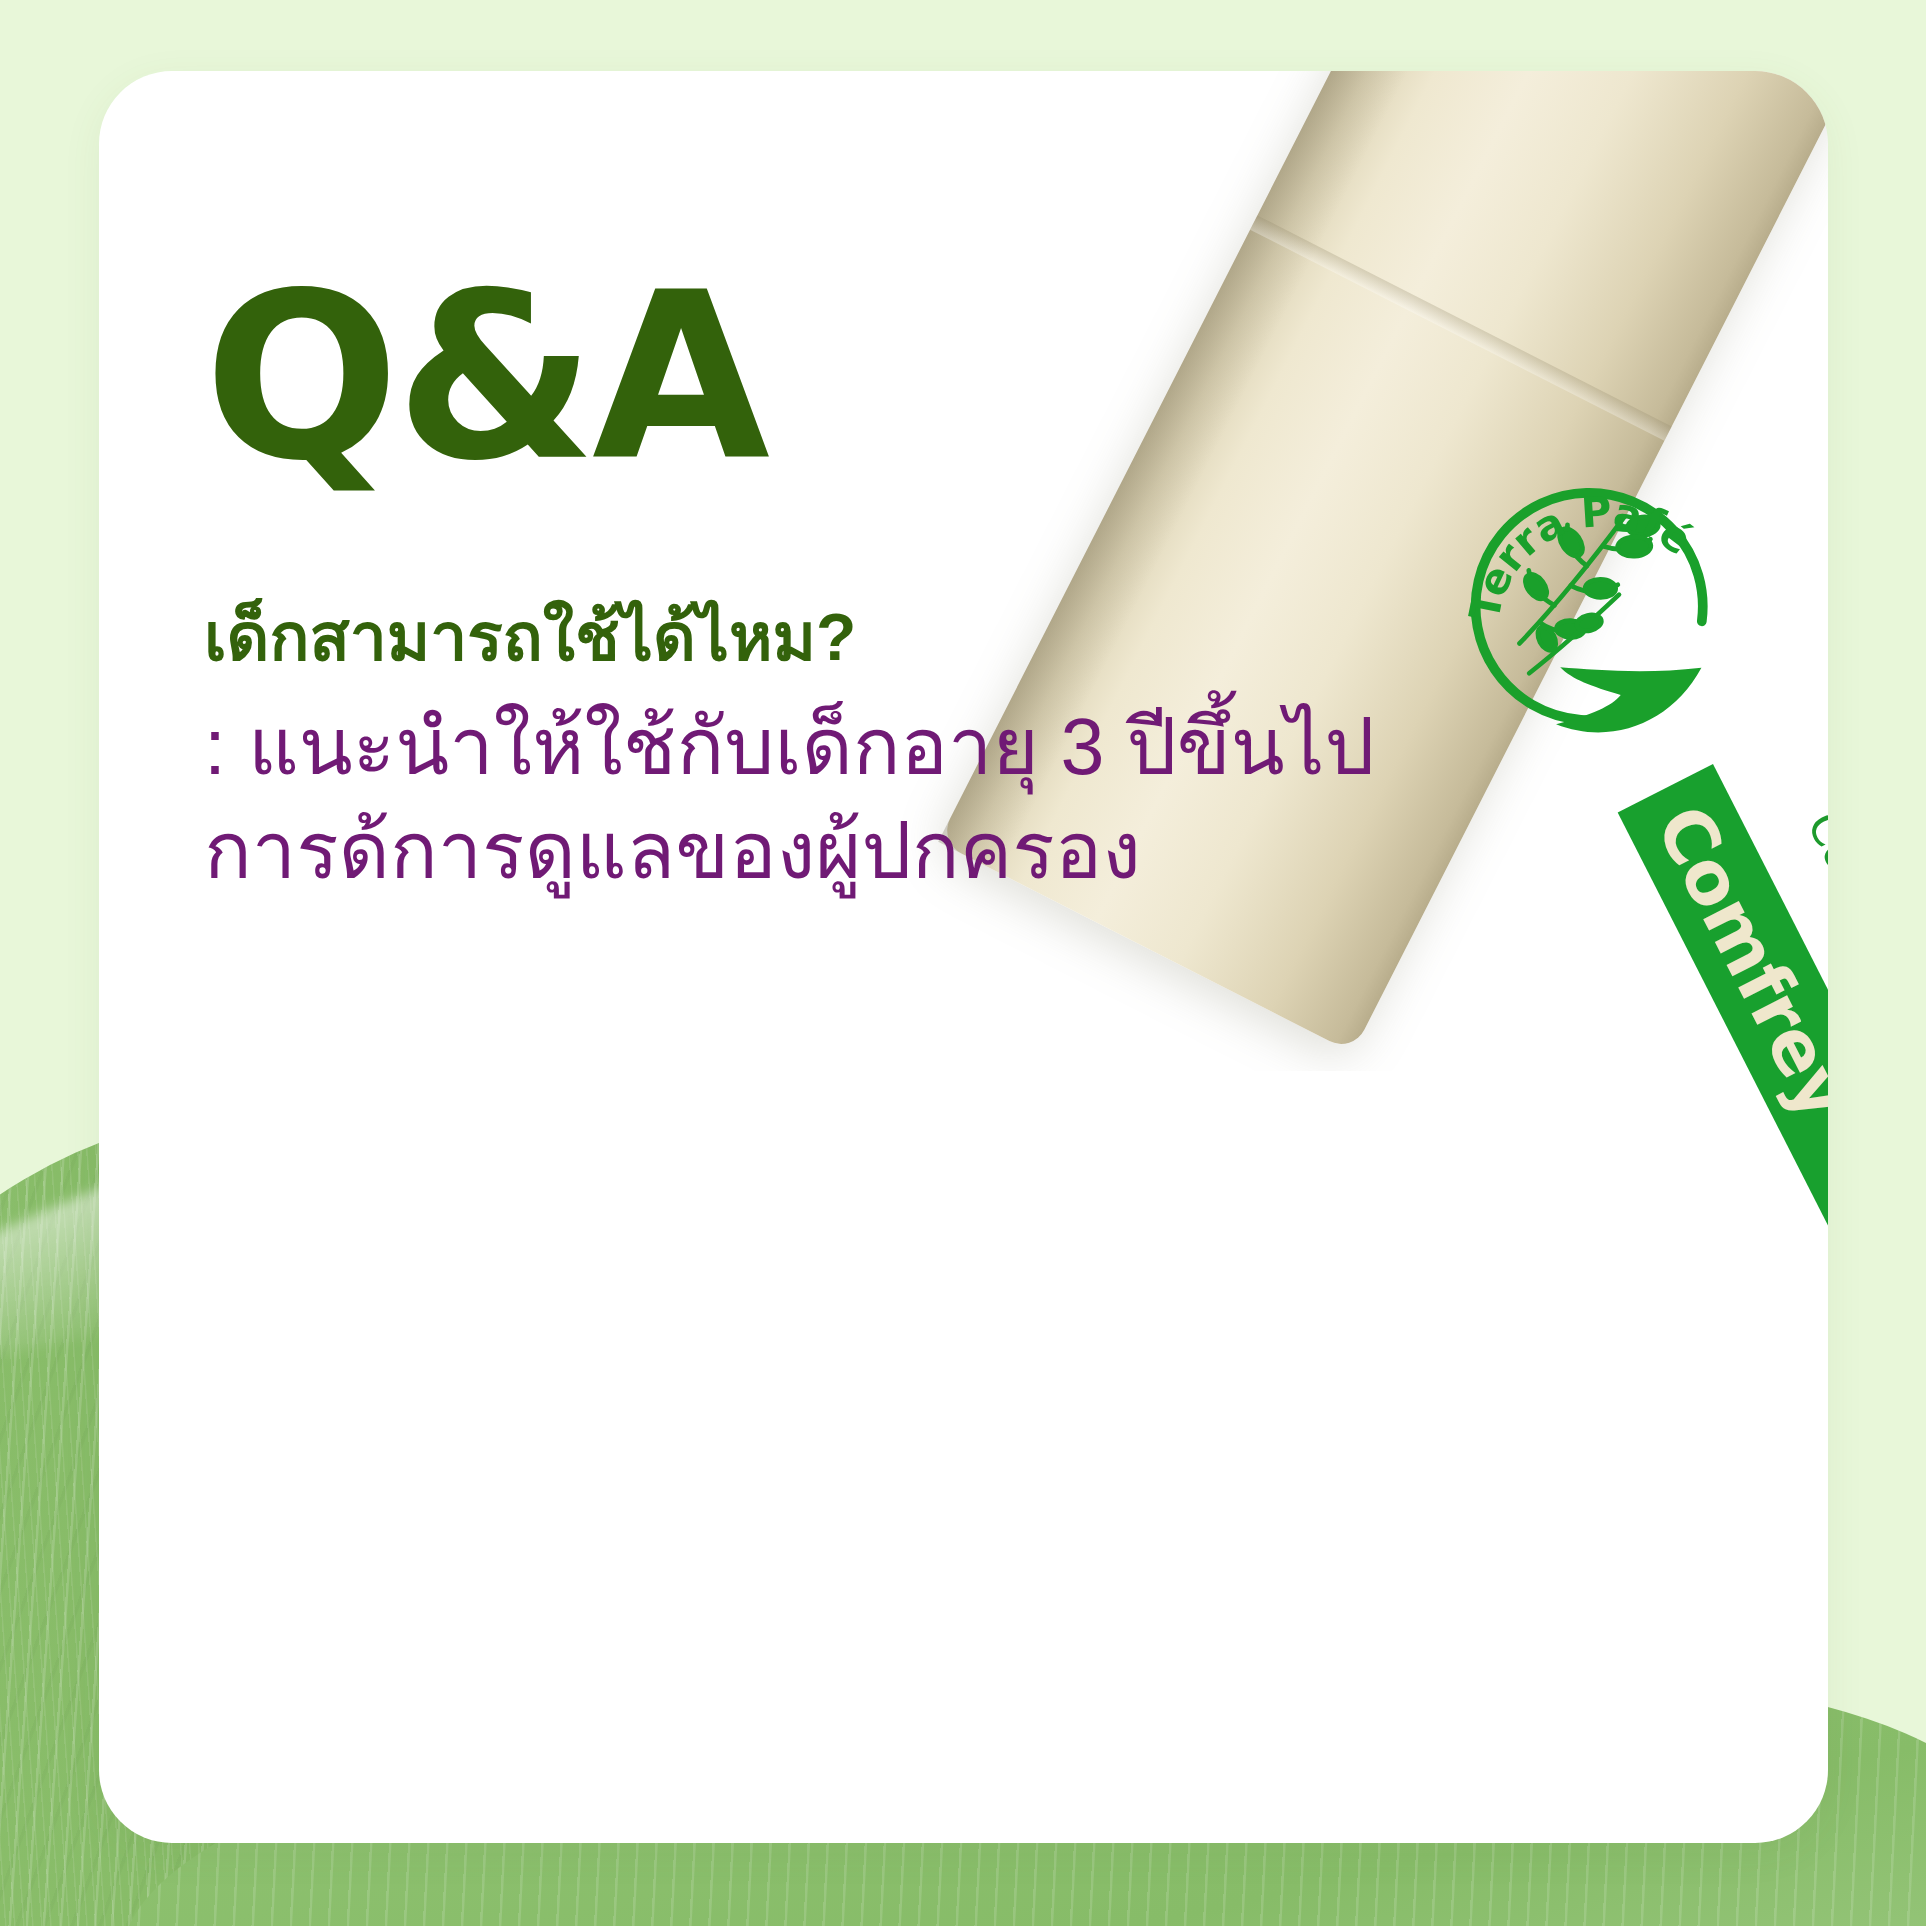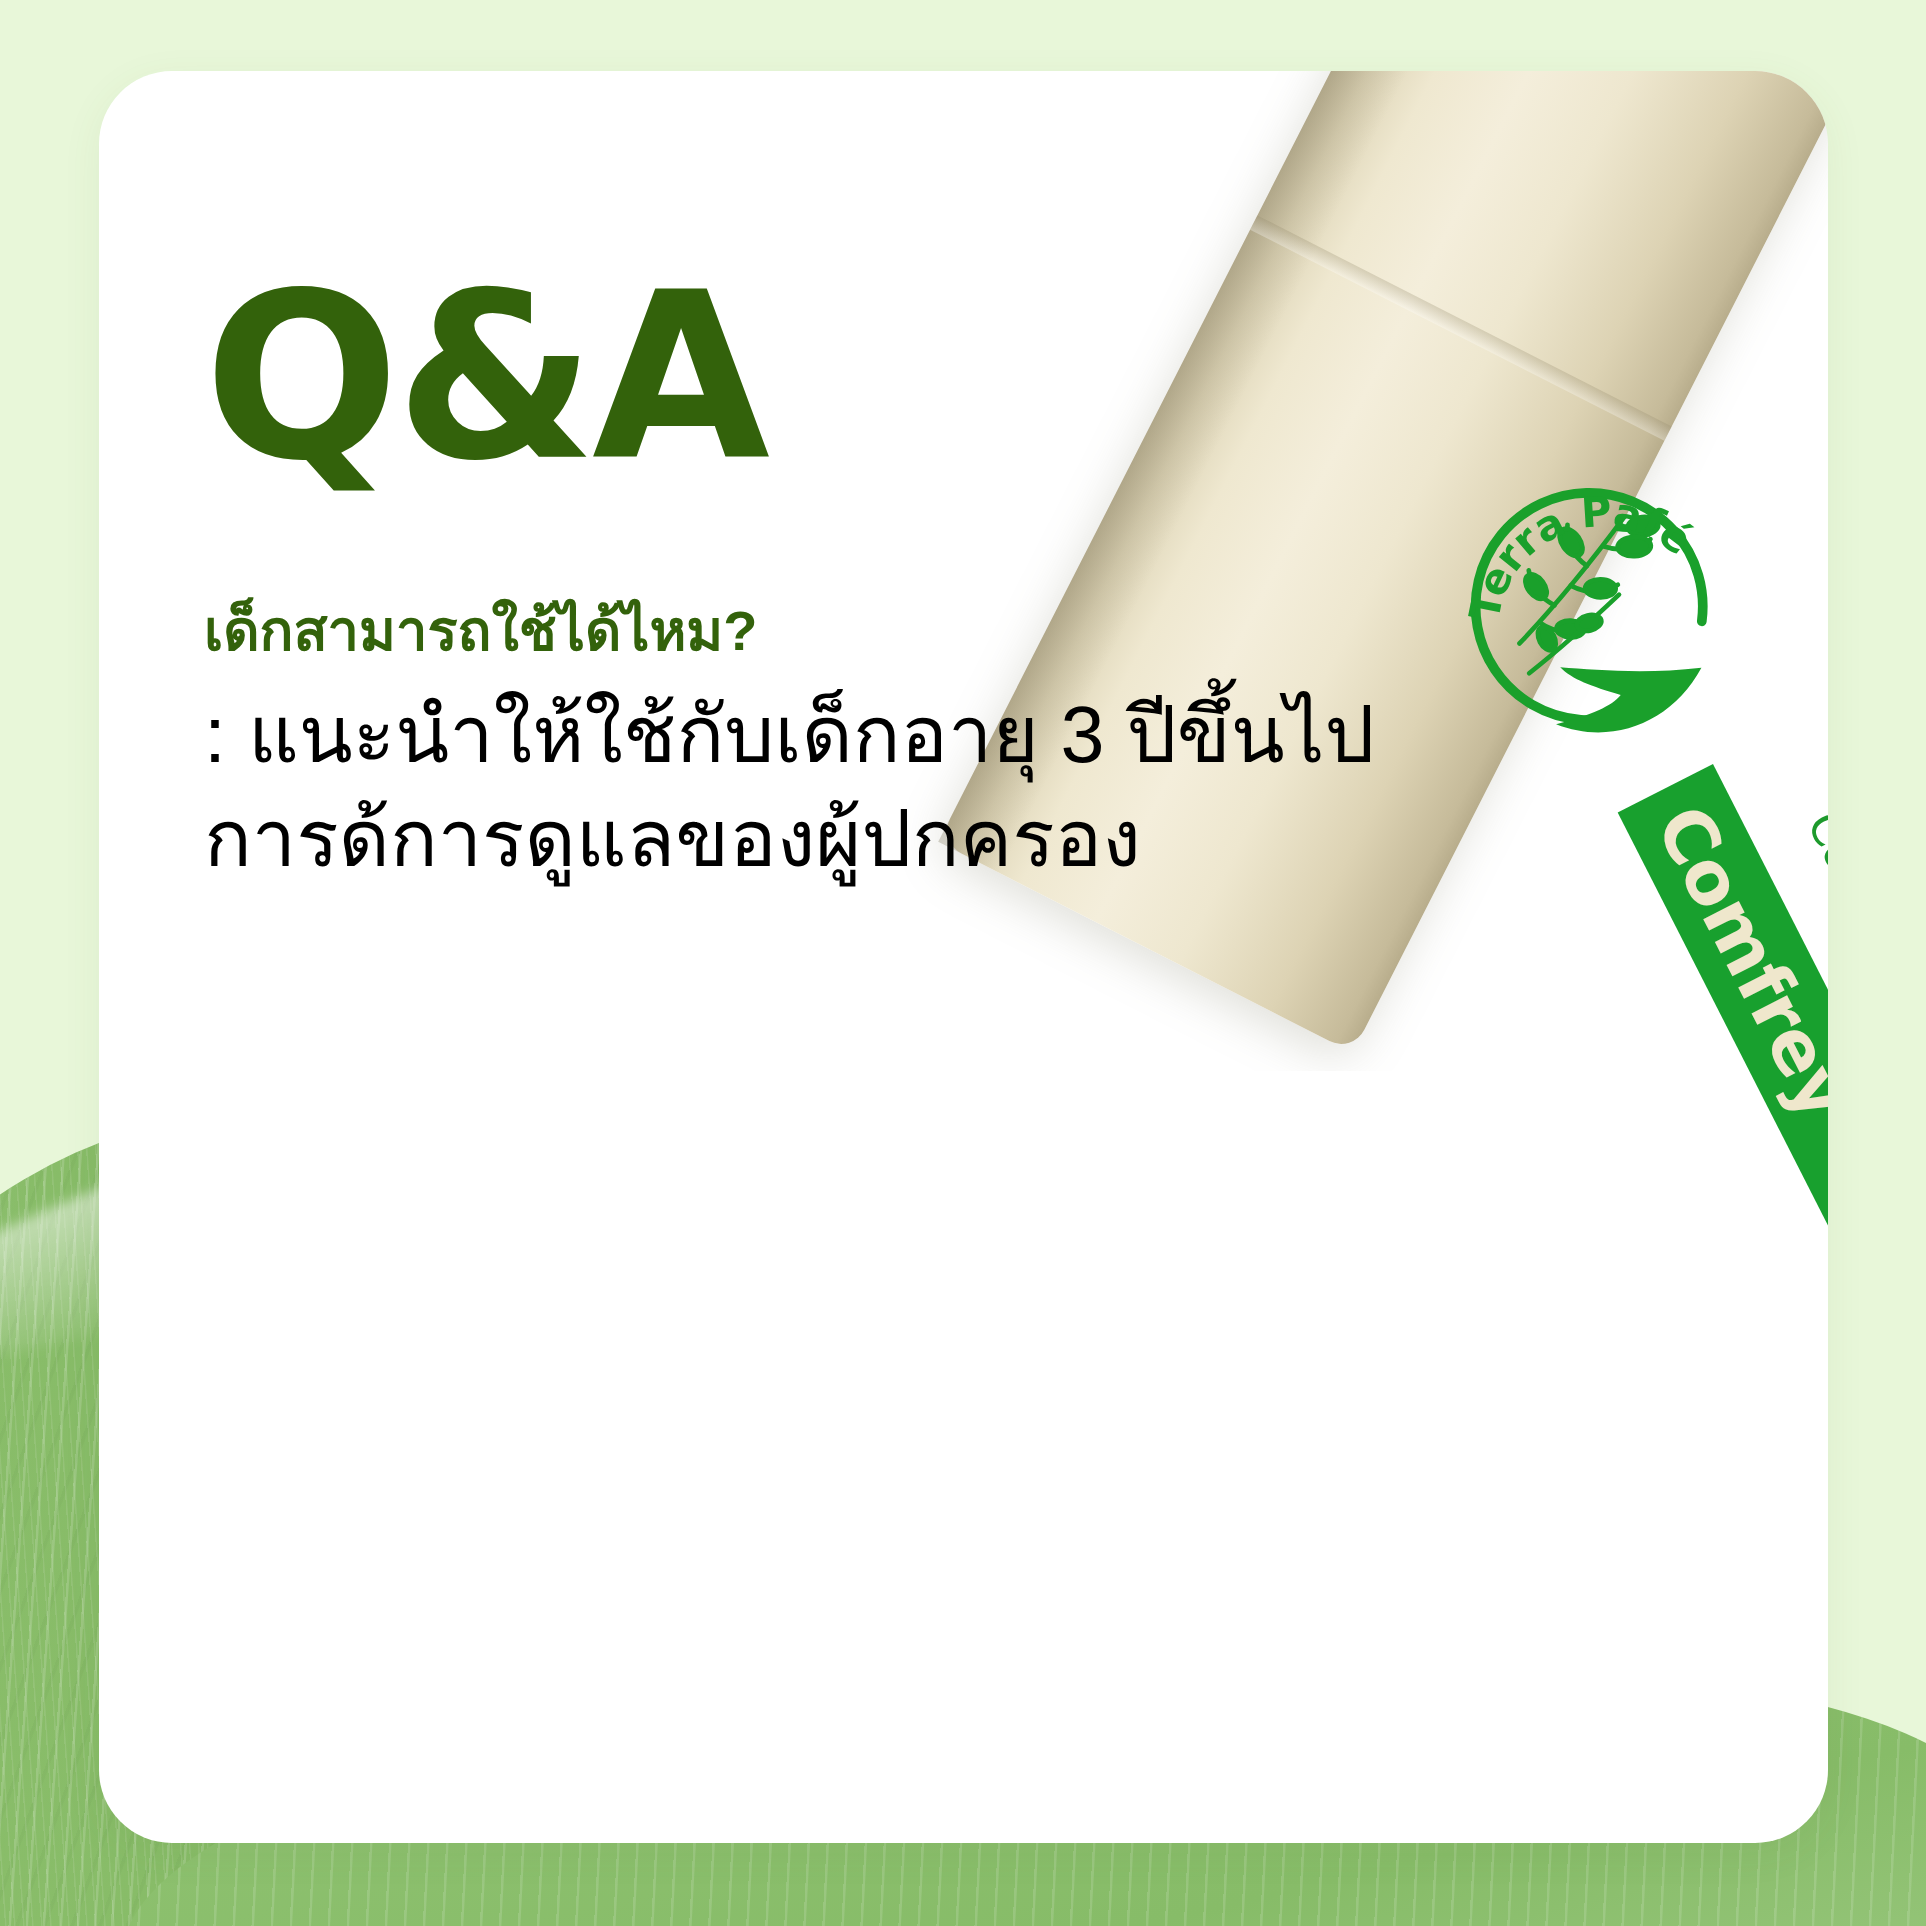--- a/index.html
+++ b/index.html
@@ -218,28 +218,28 @@
     font-size: 230px;
     font-weight: bold;
     line-height: 0.95;
     letter-spacing: -4px;
     margin: 0 0 109px 0;
     font-family: "DejaVu Sans", "Liberation Sans", sans-serif;
   }
   .qa-block { margin-bottom: 91px; }
   .qa-question {
     color: #33620b;
-    font-size: 56px;
+    font-size: 66px;
     font-weight: bold;
     line-height: 1.22;
     margin: 0 0 18px 0;
     font-family: "Liberation Sans", "DejaVu Sans", sans-serif;
   }
   .qa-answer {
-    color: #000000;
+    color: #701a75;
     font-size: 79px;
     line-height: 1.32;
     margin: 0;
     font-weight: normal;
     font-family: "Liberation Sans", "DejaVu Sans", sans-serif;
   }
   .qa-answer .ans-line { display: block; }
   .gap { height: 127px; }
 </style>
 </head>

